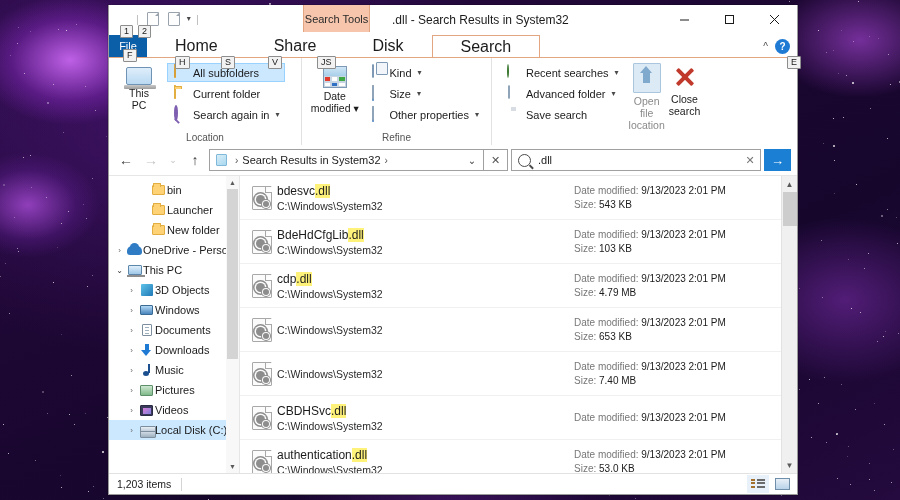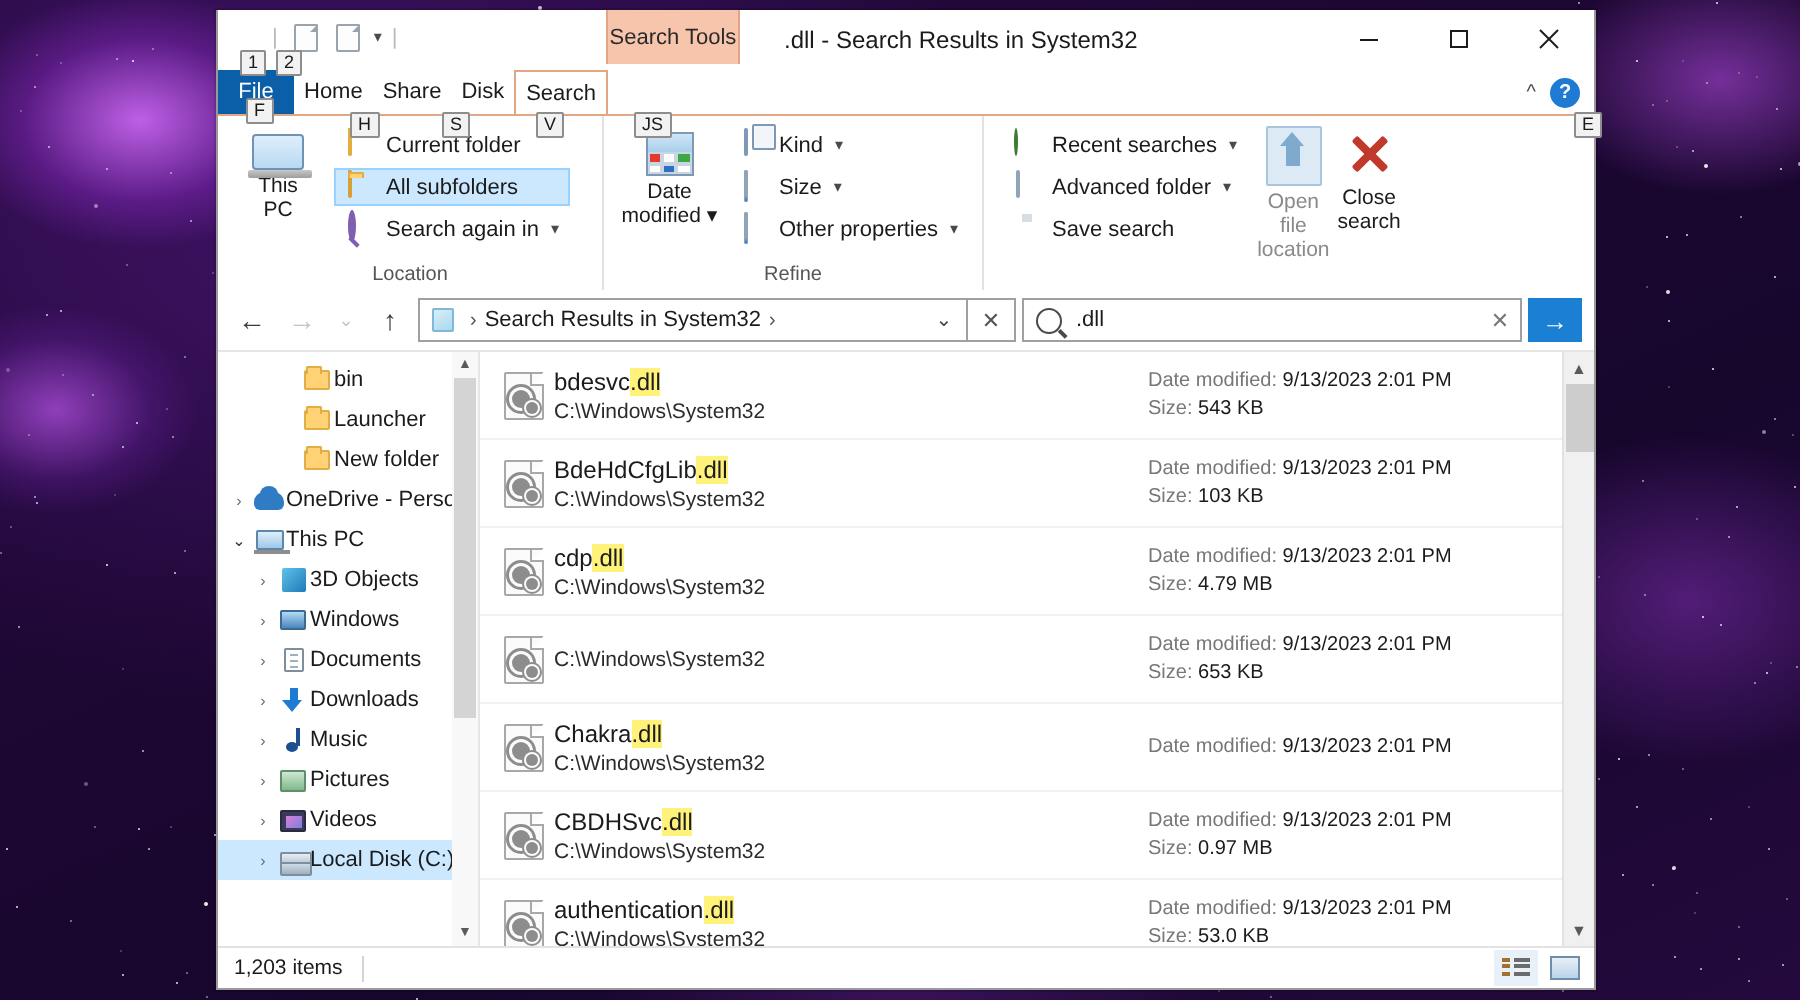--- a/index.html
+++ b/index.html
@@ -89,22 +89,22 @@
   .tabstrip {
     height:22px; flex:0 0 22px; display:flex; align-items:stretch;
     background:#ffffff; position:relative;
   }
   .tab-file {
     width:38px; background:#0b5ea8; color:#fff;
     display:flex;align-items:center;justify-content:center;
     font-size:11px;
   }
   .tab {
-    padding:0 5px; display:flex;align-items:center;
-    font-size:11px; color:#1b1b1b; position:relative;
+    padding:0 28px; display:flex;align-items:center;
+    font-size:16px; color:#1b1b1b; position:relative;
   }
   .tab.active {
     background:#ffffff;
     border-left:1px solid #e3a683;
     border-right:1px solid #e3a683;
     border-top:1px solid #e3a683;
     z-index:3;
   }
   .tab.active.search { color:#1b1b1b; }
   .ribbon-right { margin-left:auto; display:flex; align-items:center; gap:7px; padding-right:7px;}
@@ -927,27 +927,27 @@
   <div class="ribbon">
 
     <div class="rgroup" style="width:192px;">
       <div class="rgroup-body">
         <div class="big-btn">
           <span class="thispc-ico"></span>
           <span class="lbl">This</span>
           <span class="lbl" style="margin-top:0">PC</span>
         </div>
         <div class="small-col">
+          <div class="small-btn sel">
+            <span class="ico"><span class="icofolder icofolder-sub"></span></span>
+            <span>All subfolders</span>
+          </div>
           <div class="small-btn">
             <span class="ico"><span class="icofolder"></span></span>
             <span>Current folder</span>
-          </div>
-          <div class="small-btn sel">
-            <span class="ico"><span class="icofolder icofolder-sub"></span></span>
-            <span>All subfolders</span>
           </div>
           <div class="small-btn">
             <span class="ico"><span class="mini-searchagain"></span></span>
             <span>Search again in</span>
             <span class="caret">▾</span>
           </div>
         </div>
       </div>
       <div class="rgroup-label">Location</div>
     </div>
@@ -1216,41 +1216,40 @@
             </div>
           </div>
           <div class="filerow">
             <div class="file-ico">
               <span class="dll-glyph">
                 <span class="gear g1"></span>
                 <span class="gear g2"></span>
               </span>
             </div>
             <div class="file-main">
-              <div class="file-name"><span>Chakra</span><span class="hl">.dll</span></div>
               <div class="file-path">C:\Windows\System32</div>
             </div>
             <div class="file-meta">
               <div class="meta-line"><span>Date modified:</span> <b>9/13/2023 2:01 PM</b></div>
+              <div class="meta-line"><span>Size:</span>  <b>7.40 MB</b></div>
             </div>
           </div>
           <div class="filerow">
             <div class="file-ico">
               <span class="dll-glyph">
                 <span class="gear g1"></span>
                 <span class="gear g2"></span>
               </span>
             </div>
             <div class="file-main">
               <div class="file-name"><span>CBDHSvc</span><span class="hl">.dll</span></div>
               <div class="file-path">C:\Windows\System32</div>
             </div>
             <div class="file-meta">
               <div class="meta-line"><span>Date modified:</span> <b>9/13/2023 2:01 PM</b></div>
-              <div class="meta-line"><span>Size:</span>  <b>0.97 MB</b></div>
             </div>
           </div>
           <div class="filerow">
             <div class="file-ico">
               <span class="dll-glyph">
                 <span class="gear g1"></span>
                 <span class="gear g2"></span>
               </span>
             </div>
             <div class="file-main">

